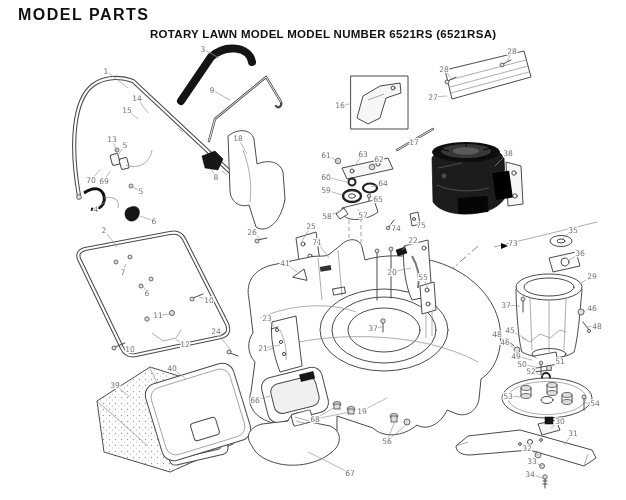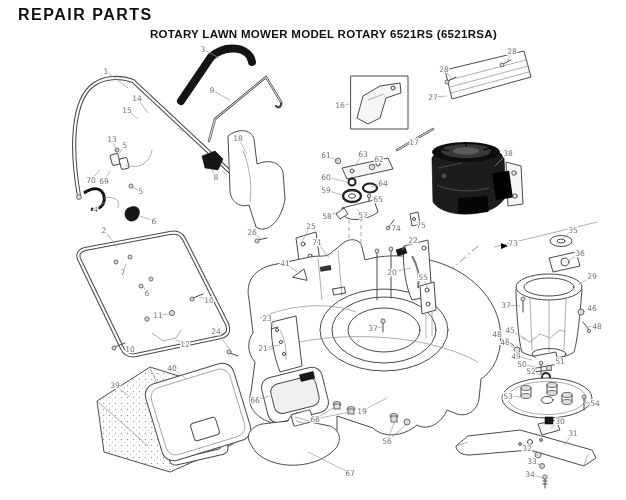--- a/index.html
+++ b/index.html
@@ -23,22 +23,22 @@
   .dashv{stroke:#8a8a8a;stroke-width:.8;fill:none;stroke-dasharray:4 3;}
   .fast{fill:#ddd;stroke:#4a4a4a;stroke-width:.8;}
   .leader{stroke:#9a9a9a;stroke-width:.7;}
   text.callout{font-family:"DejaVu Sans",sans-serif;font-size:7.6px;fill:#747474;
                paint-order:stroke;stroke:#fff;stroke-width:2.4;text-anchor:middle;}
 </style>
 </head>
 <body>
 
 <div class="page">
-  <div class="title">REPAIR PARTS</div>
-  <div class="subtitle">ROTARY LAWN MOWER MODEL ROTARY 6521RS (6521RSA)</div>
+  <div class="title">MODEL PARTS</div>
+  <div class="subtitle">ROTARY LAWN MODEL MODEL NUMBER 6521RS (6521RSA)</div>
 
   <svg id="diagram" width="626" height="500" viewBox="0 0 626 500">
     <defs>
       <pattern id="stipple" width="6" height="6" patternUnits="userSpaceOnUse">
         <circle cx="1.5" cy="1.5" r="0.7" fill="#9a9a9a"></circle>
         <circle cx="4.5" cy="4" r="0.6" fill="#b5b5b5"></circle>
       </pattern>
     </defs>
 
     <g>

